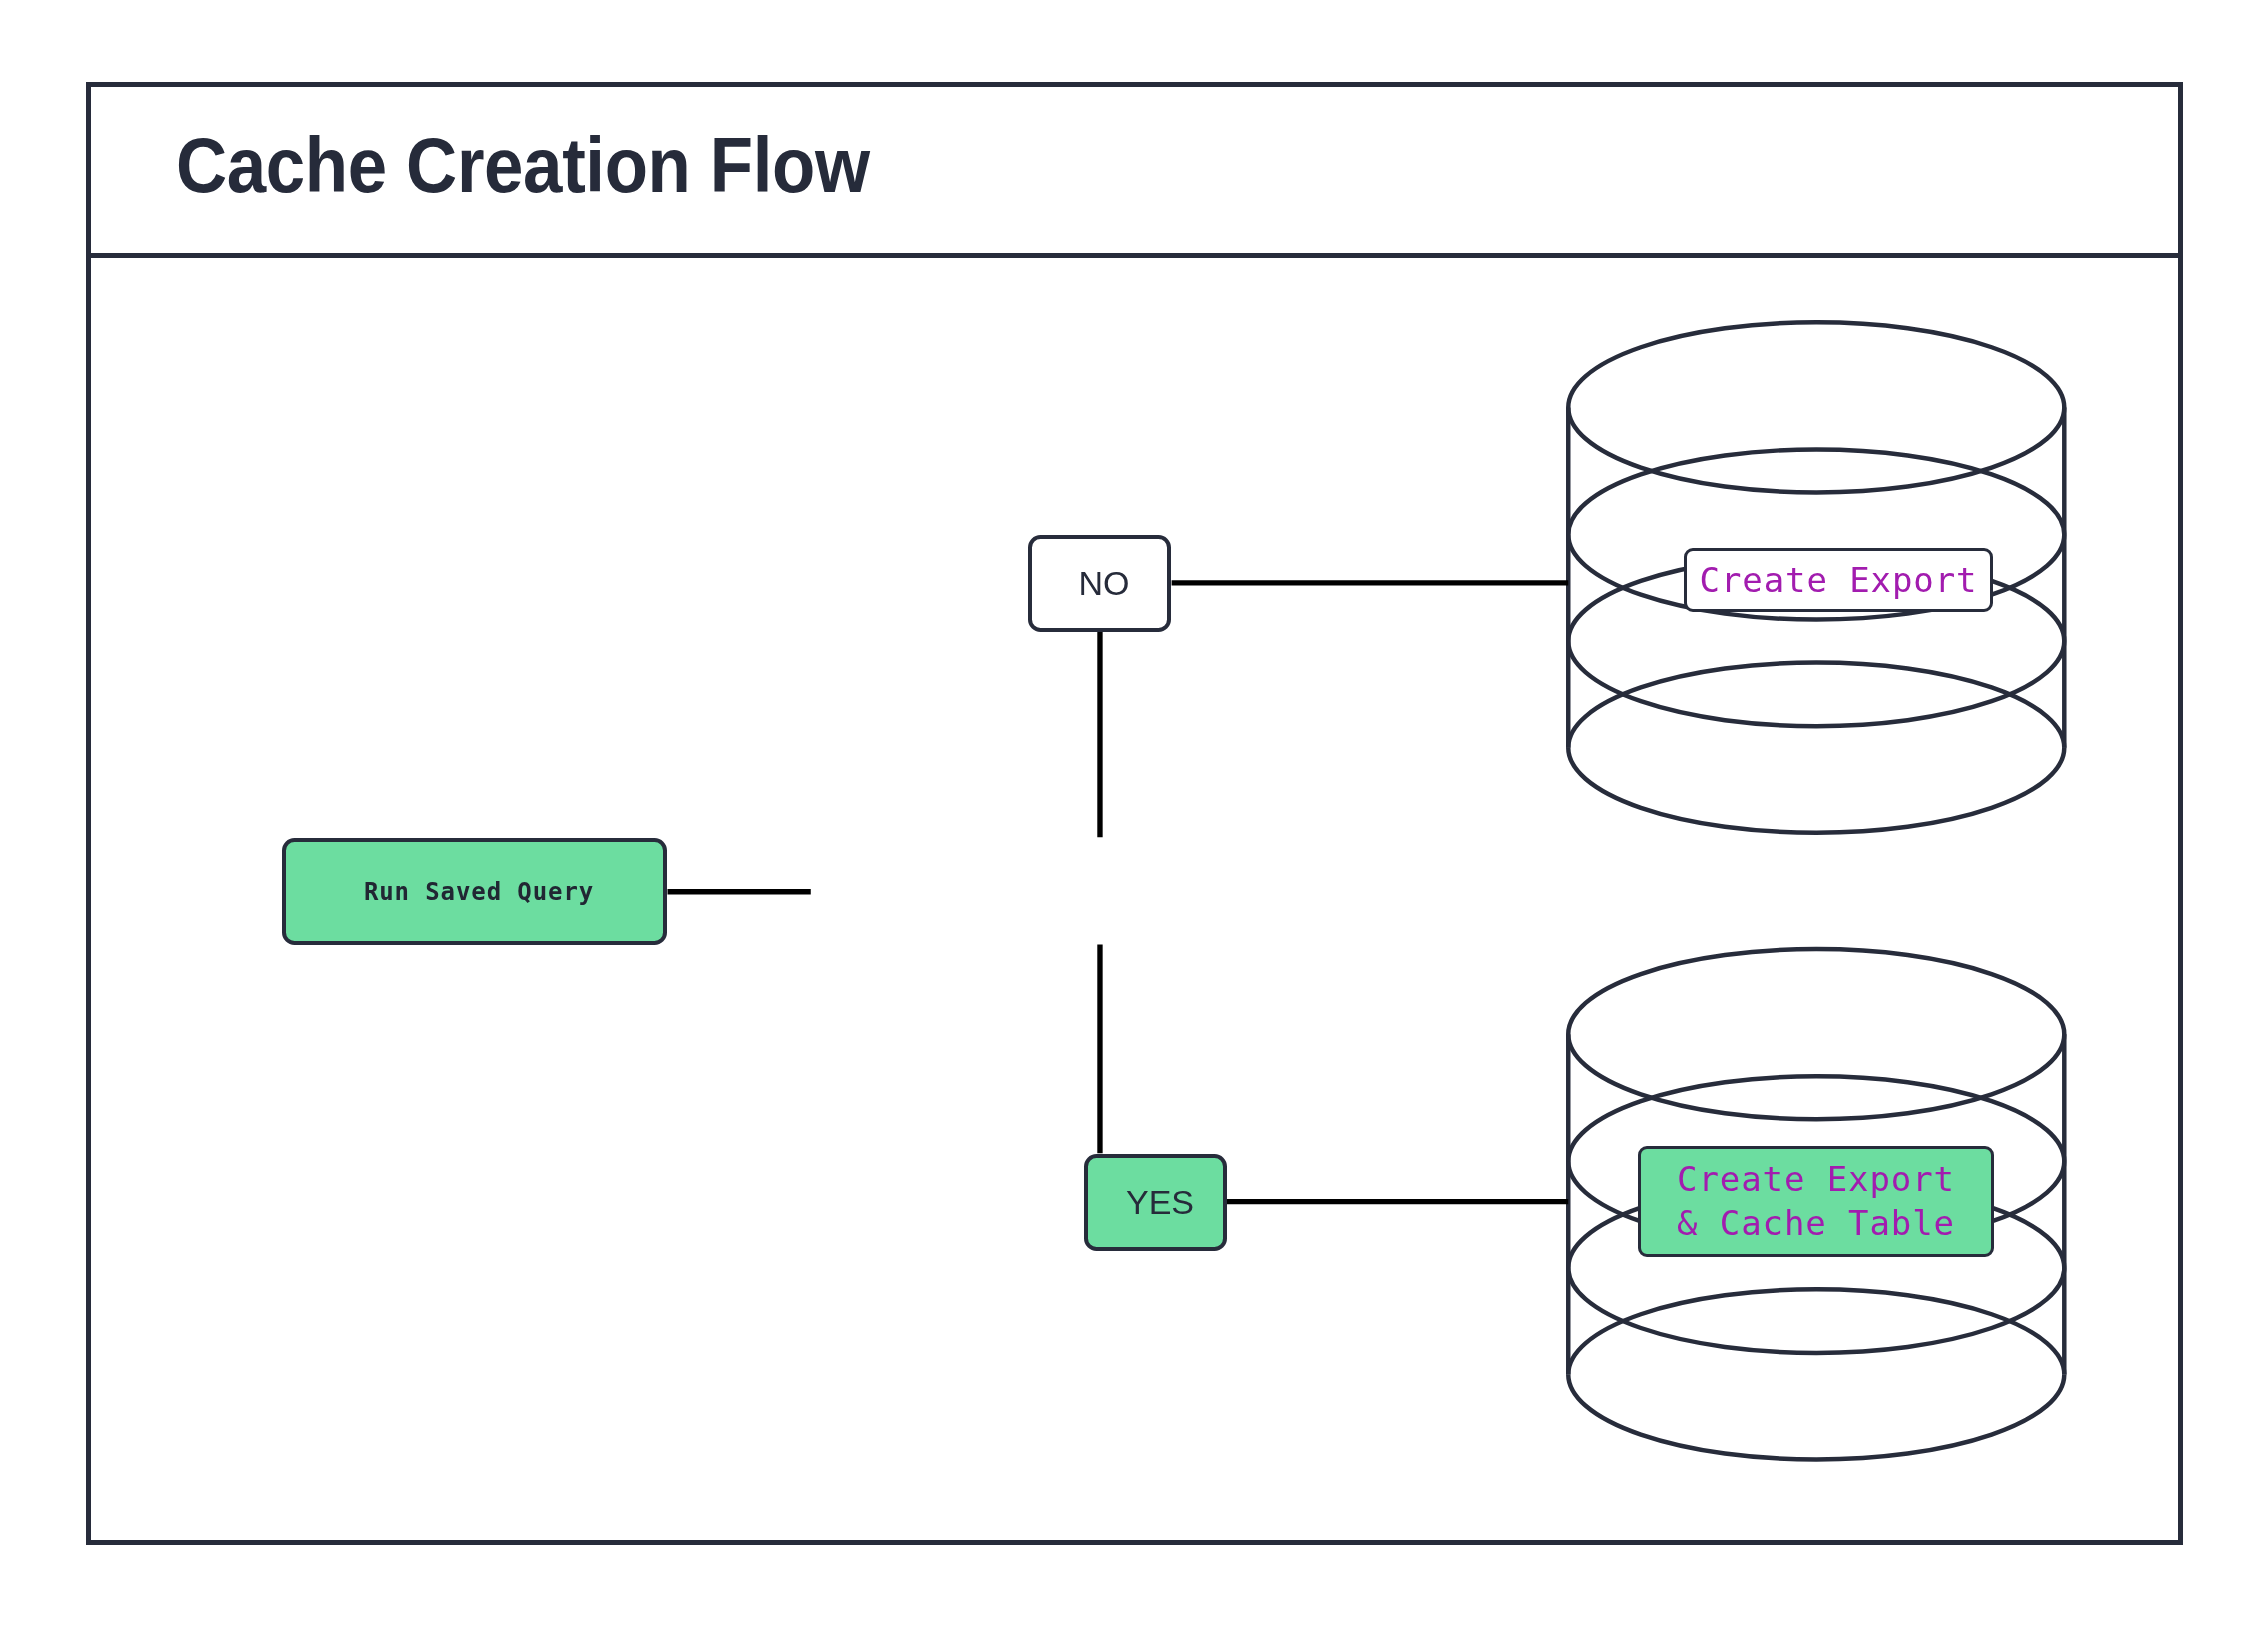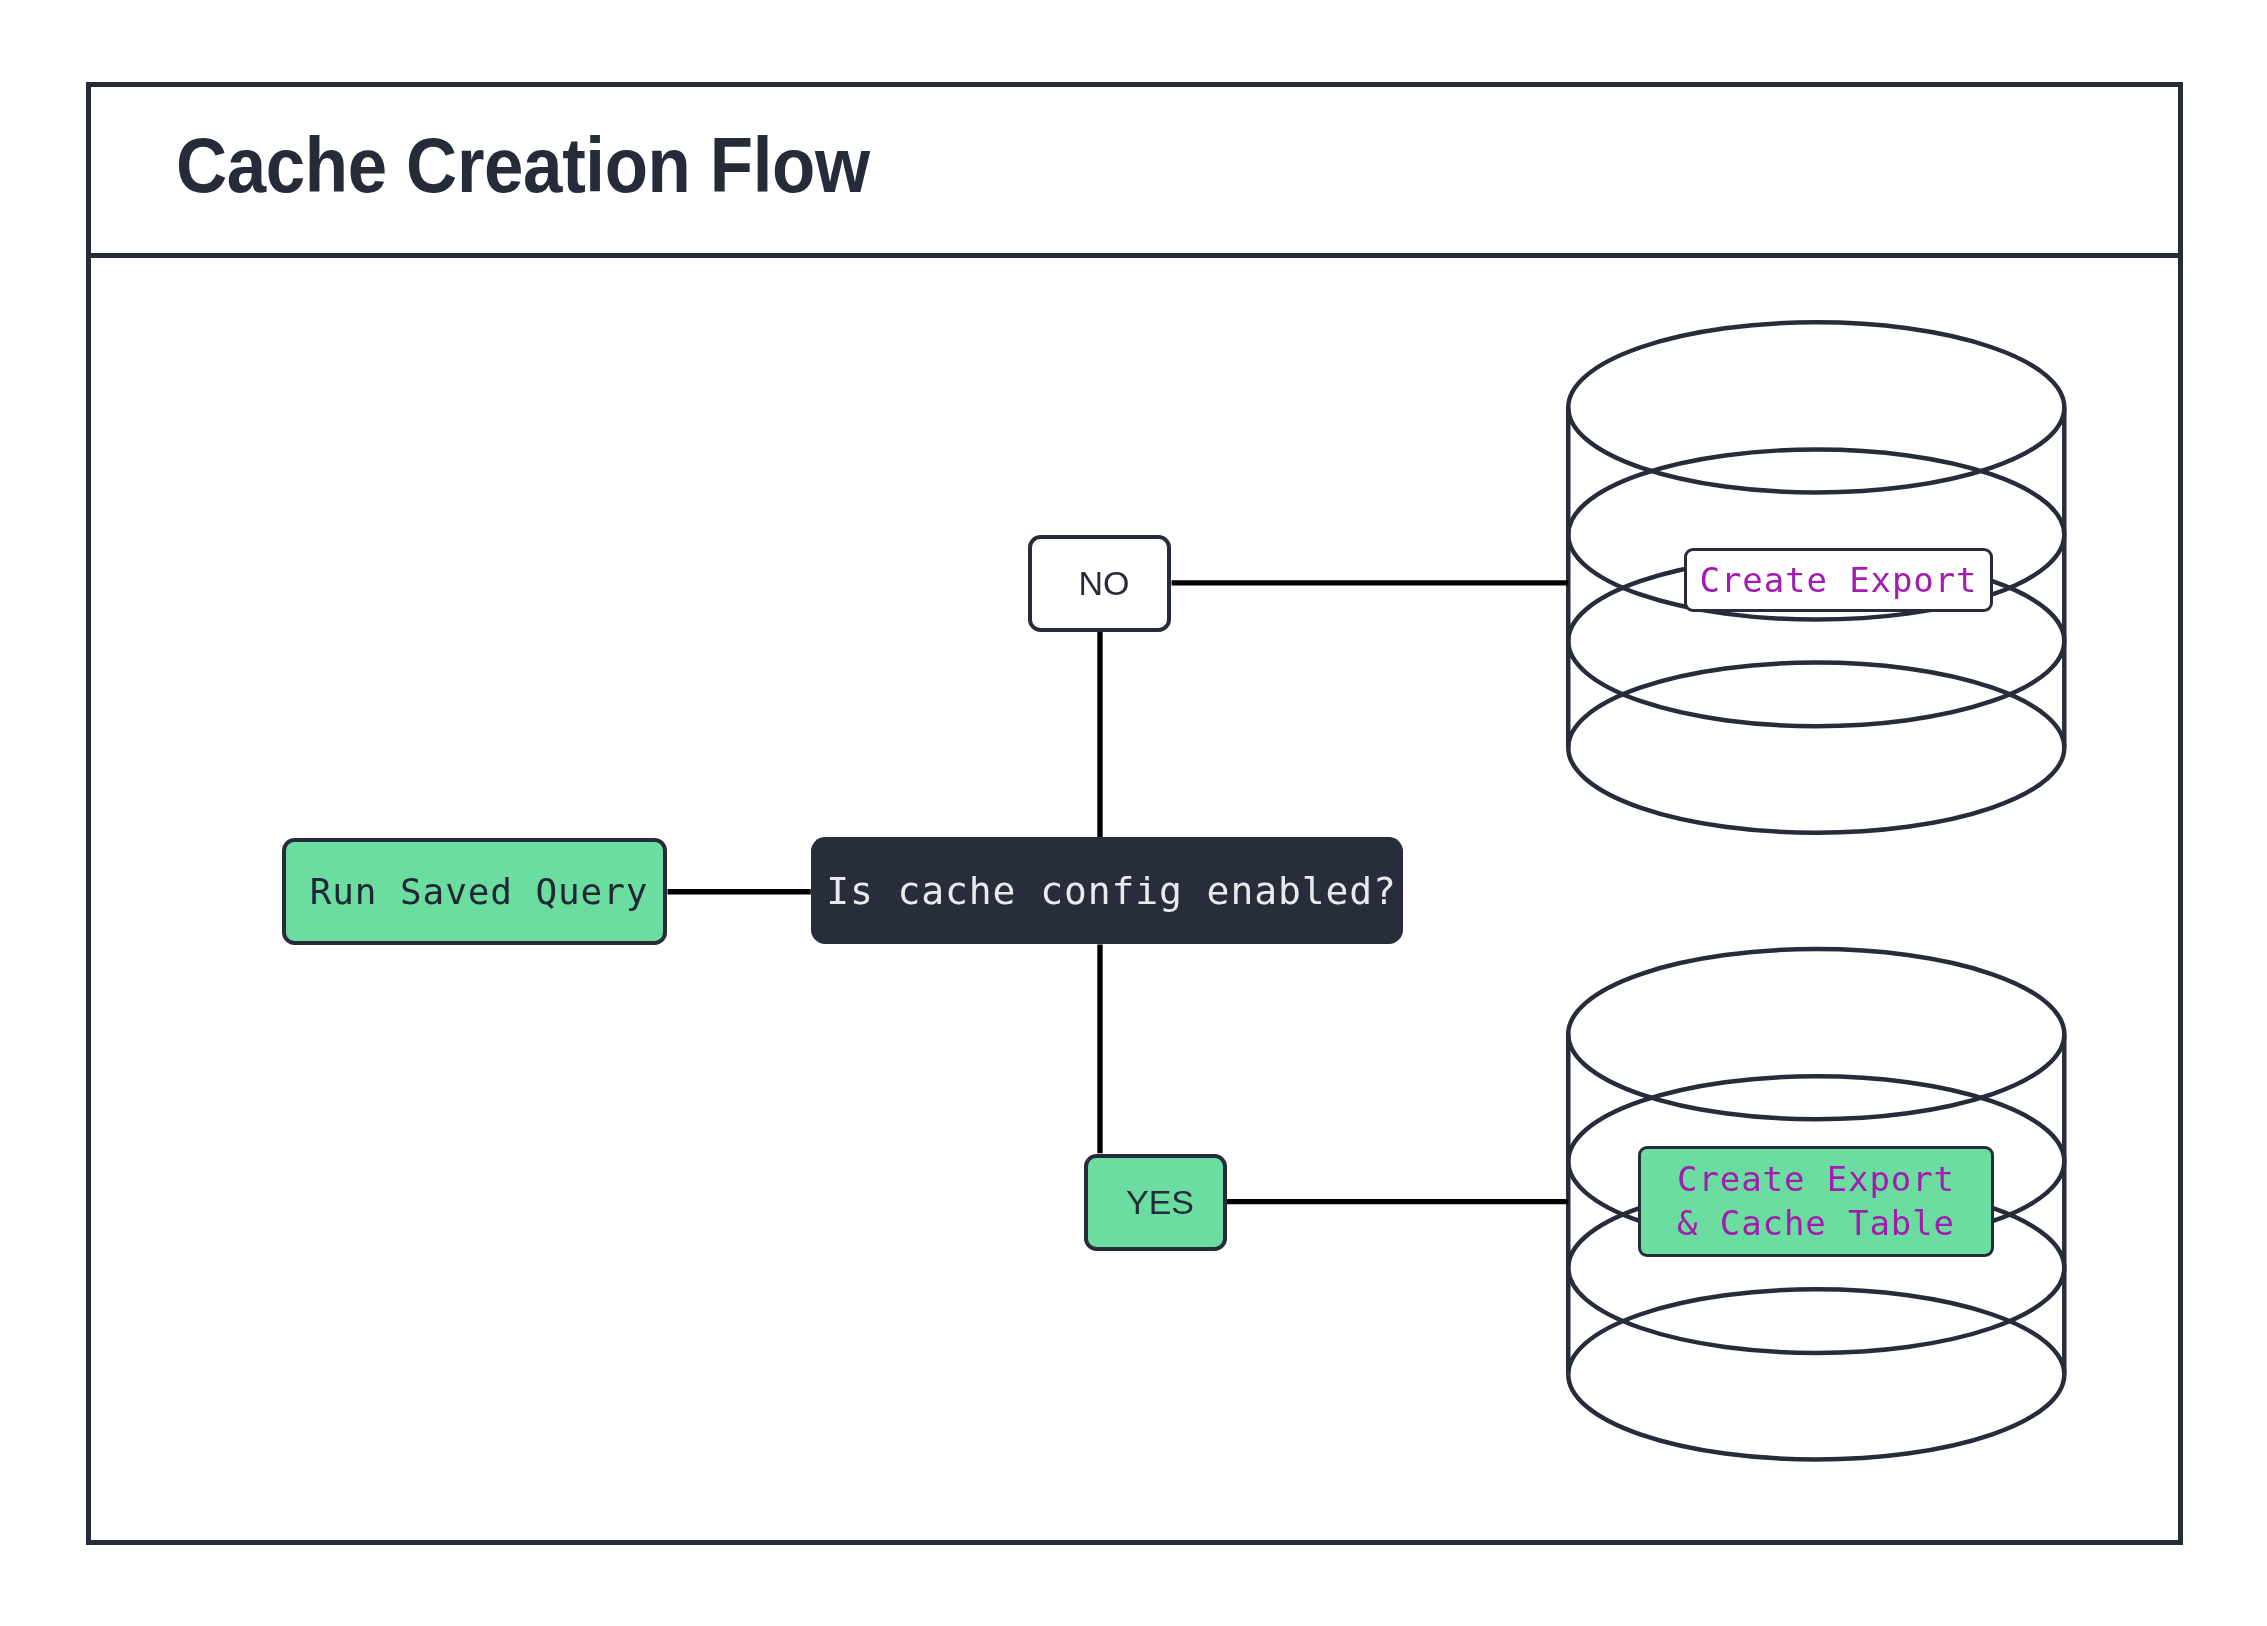--- a/index.html
+++ b/index.html
@@ -76,22 +76,23 @@
   }
   .node-run {
     left: 282px;
     top: 838px;
     width: 385px;
     height: 107px;
     background: #6CDDA0;
     border: 4.5px solid #272C3B;
     border-radius: 12.5px;
     color: #212733;
-    font-size: 36px;
-    letter-spacing: 0.9px;
+    font-size: 24px;
+    letter-spacing: 0.9px;
+    font-weight: bold;
   }
   .node-decision {
     left: 811px;
     top: 837px;
     width: 592px;
     height: 107px;
     background: #282D3C;
     border: 0;
     border-radius: 14.3px;
     color: #E9EAEE;
@@ -200,21 +201,20 @@
       <path d="M745,996 L905,996"></path>
       <path d="M1228,705 L1228,935"></path>
       <path d="M1228,1055 L1228,1288"></path>
       <path d="M1308,651 L1751,651"></path>
       <path d="M1308,1342 L1751,1342"></path>
     </g>
   </svg>
 
   <div class="node node-run">Run Saved Query</div>
 
-  <div class="node node-decision">Is cache config enabled?</div>
 
   <div class="node node-no">NO</div>
 
   <div class="node node-yes">YES</div>
 
   <div class="cyl-label cyl-label-top">Create Export</div>
 
   <div class="cyl-label cyl-label-bottom">
     <span class="line1">Create Export</span>
     <span class="line2">&amp; Cache Table</span>

